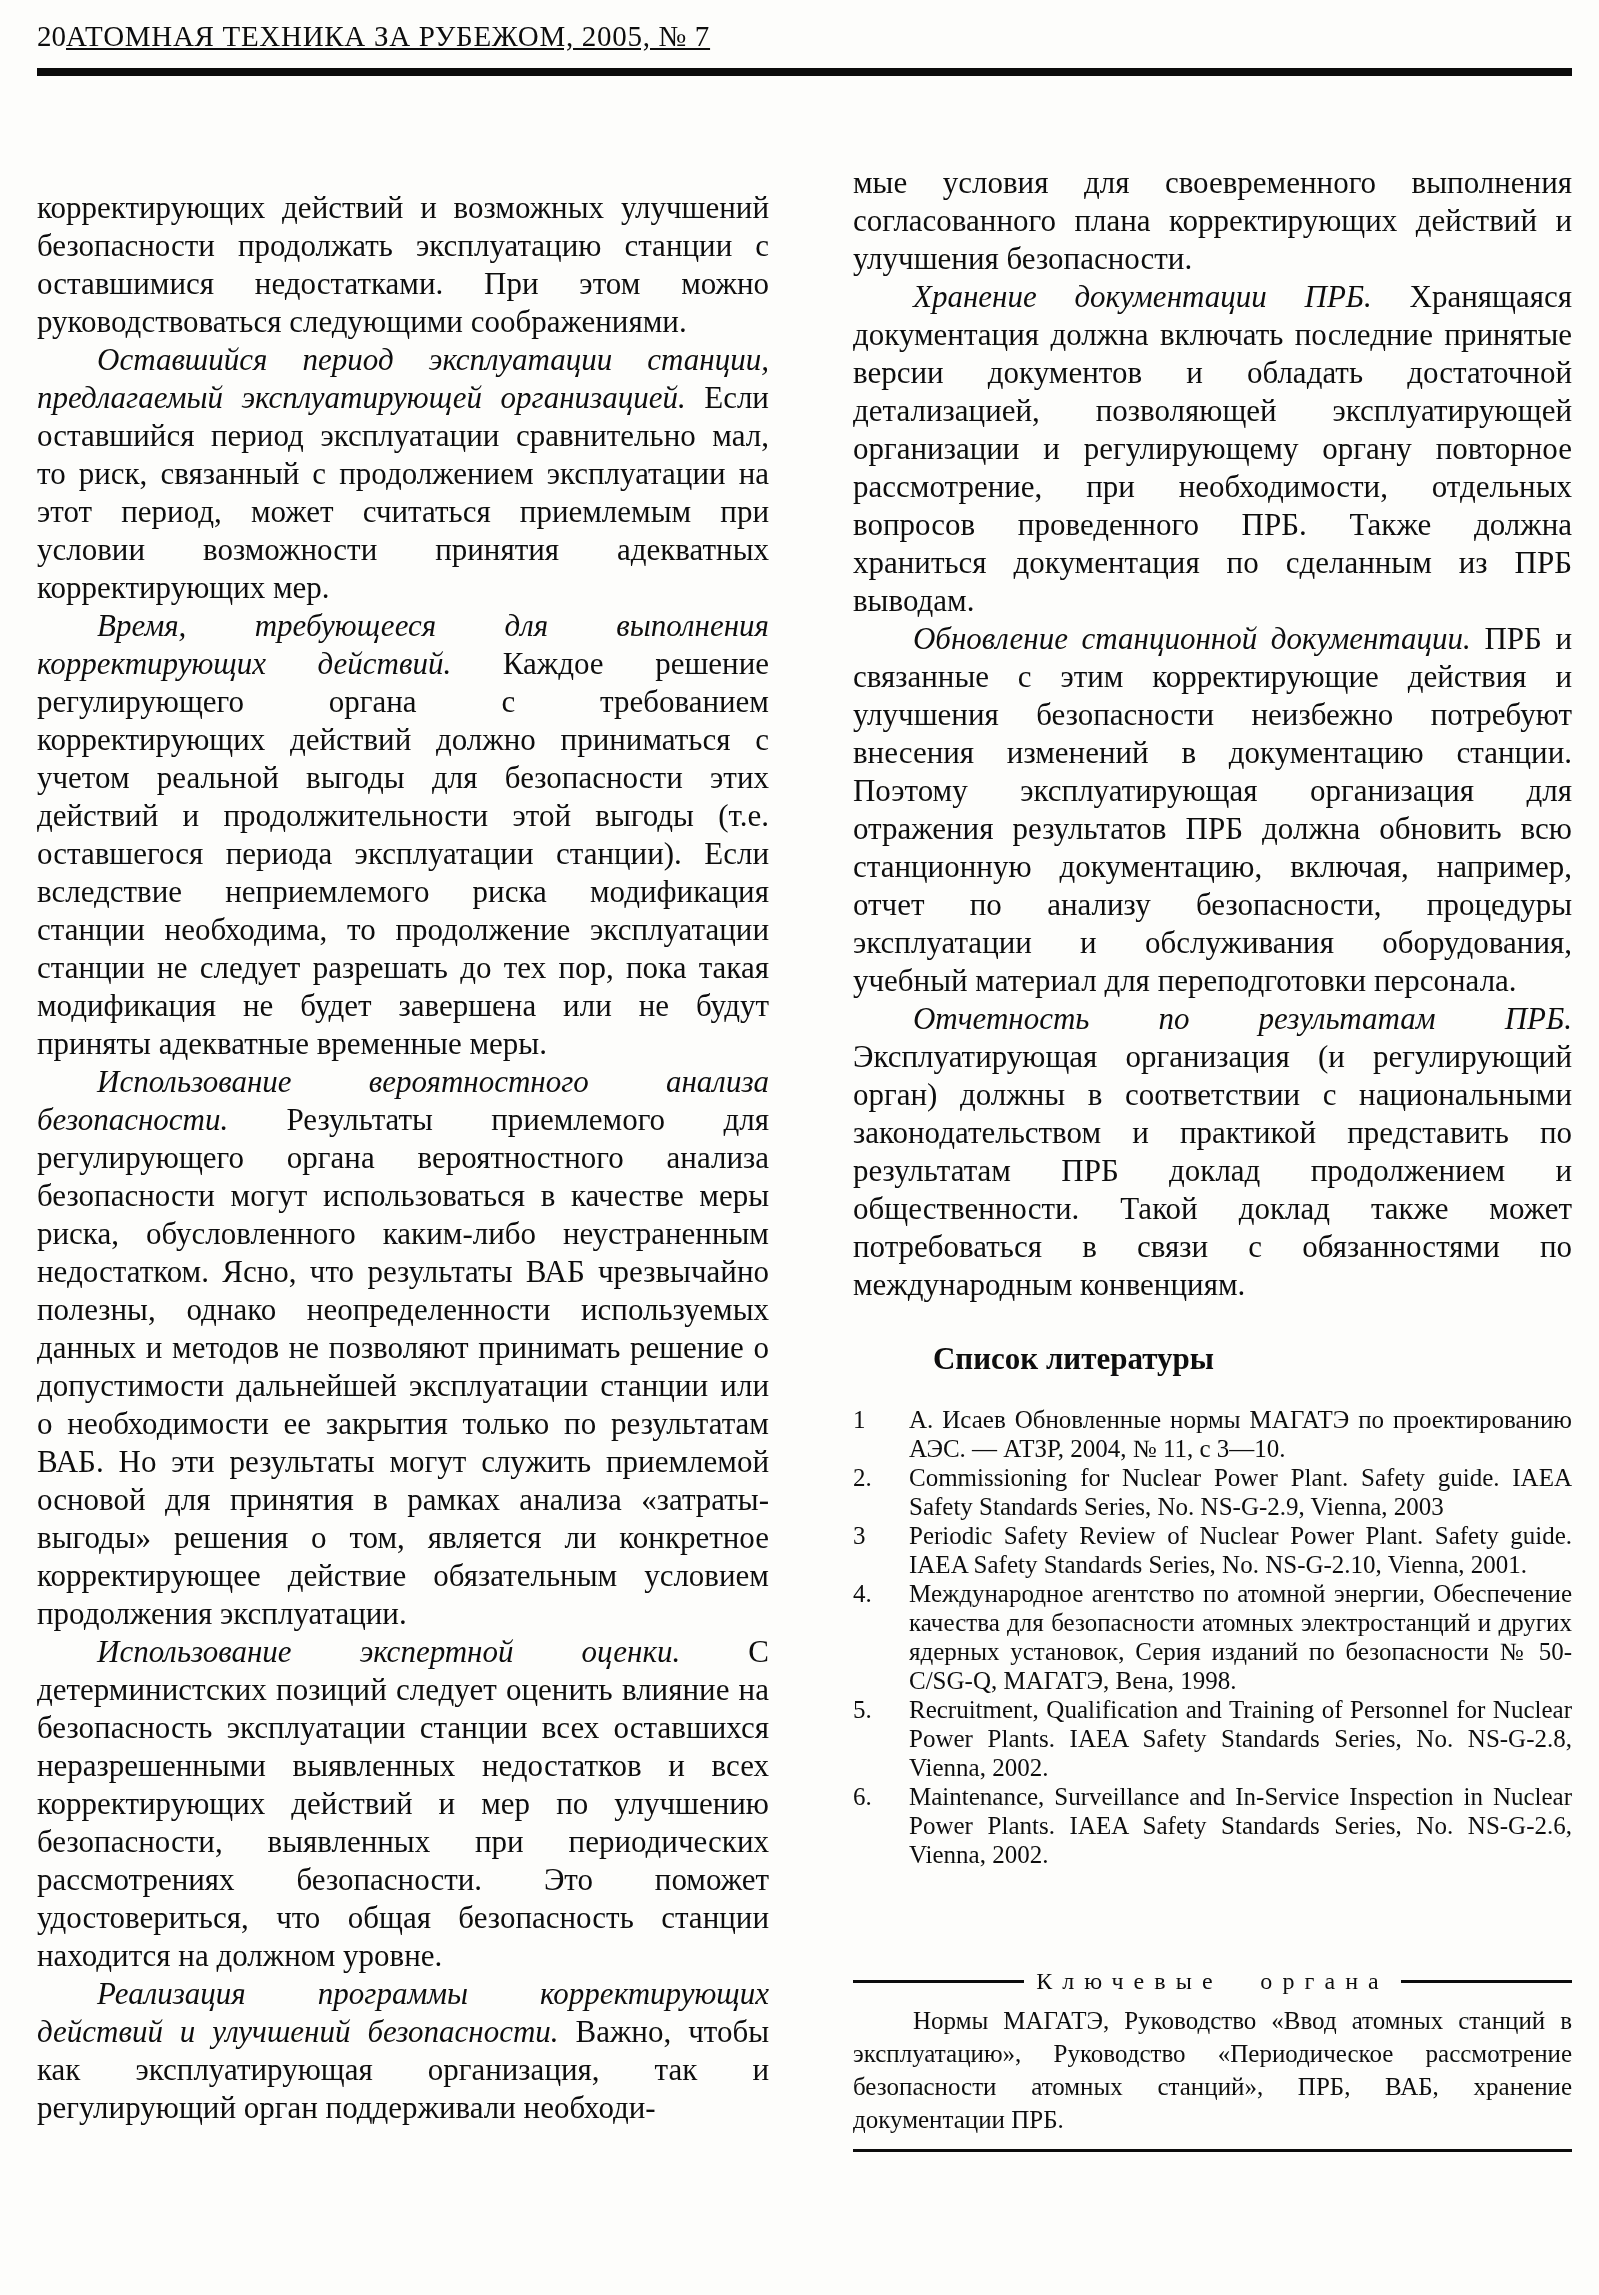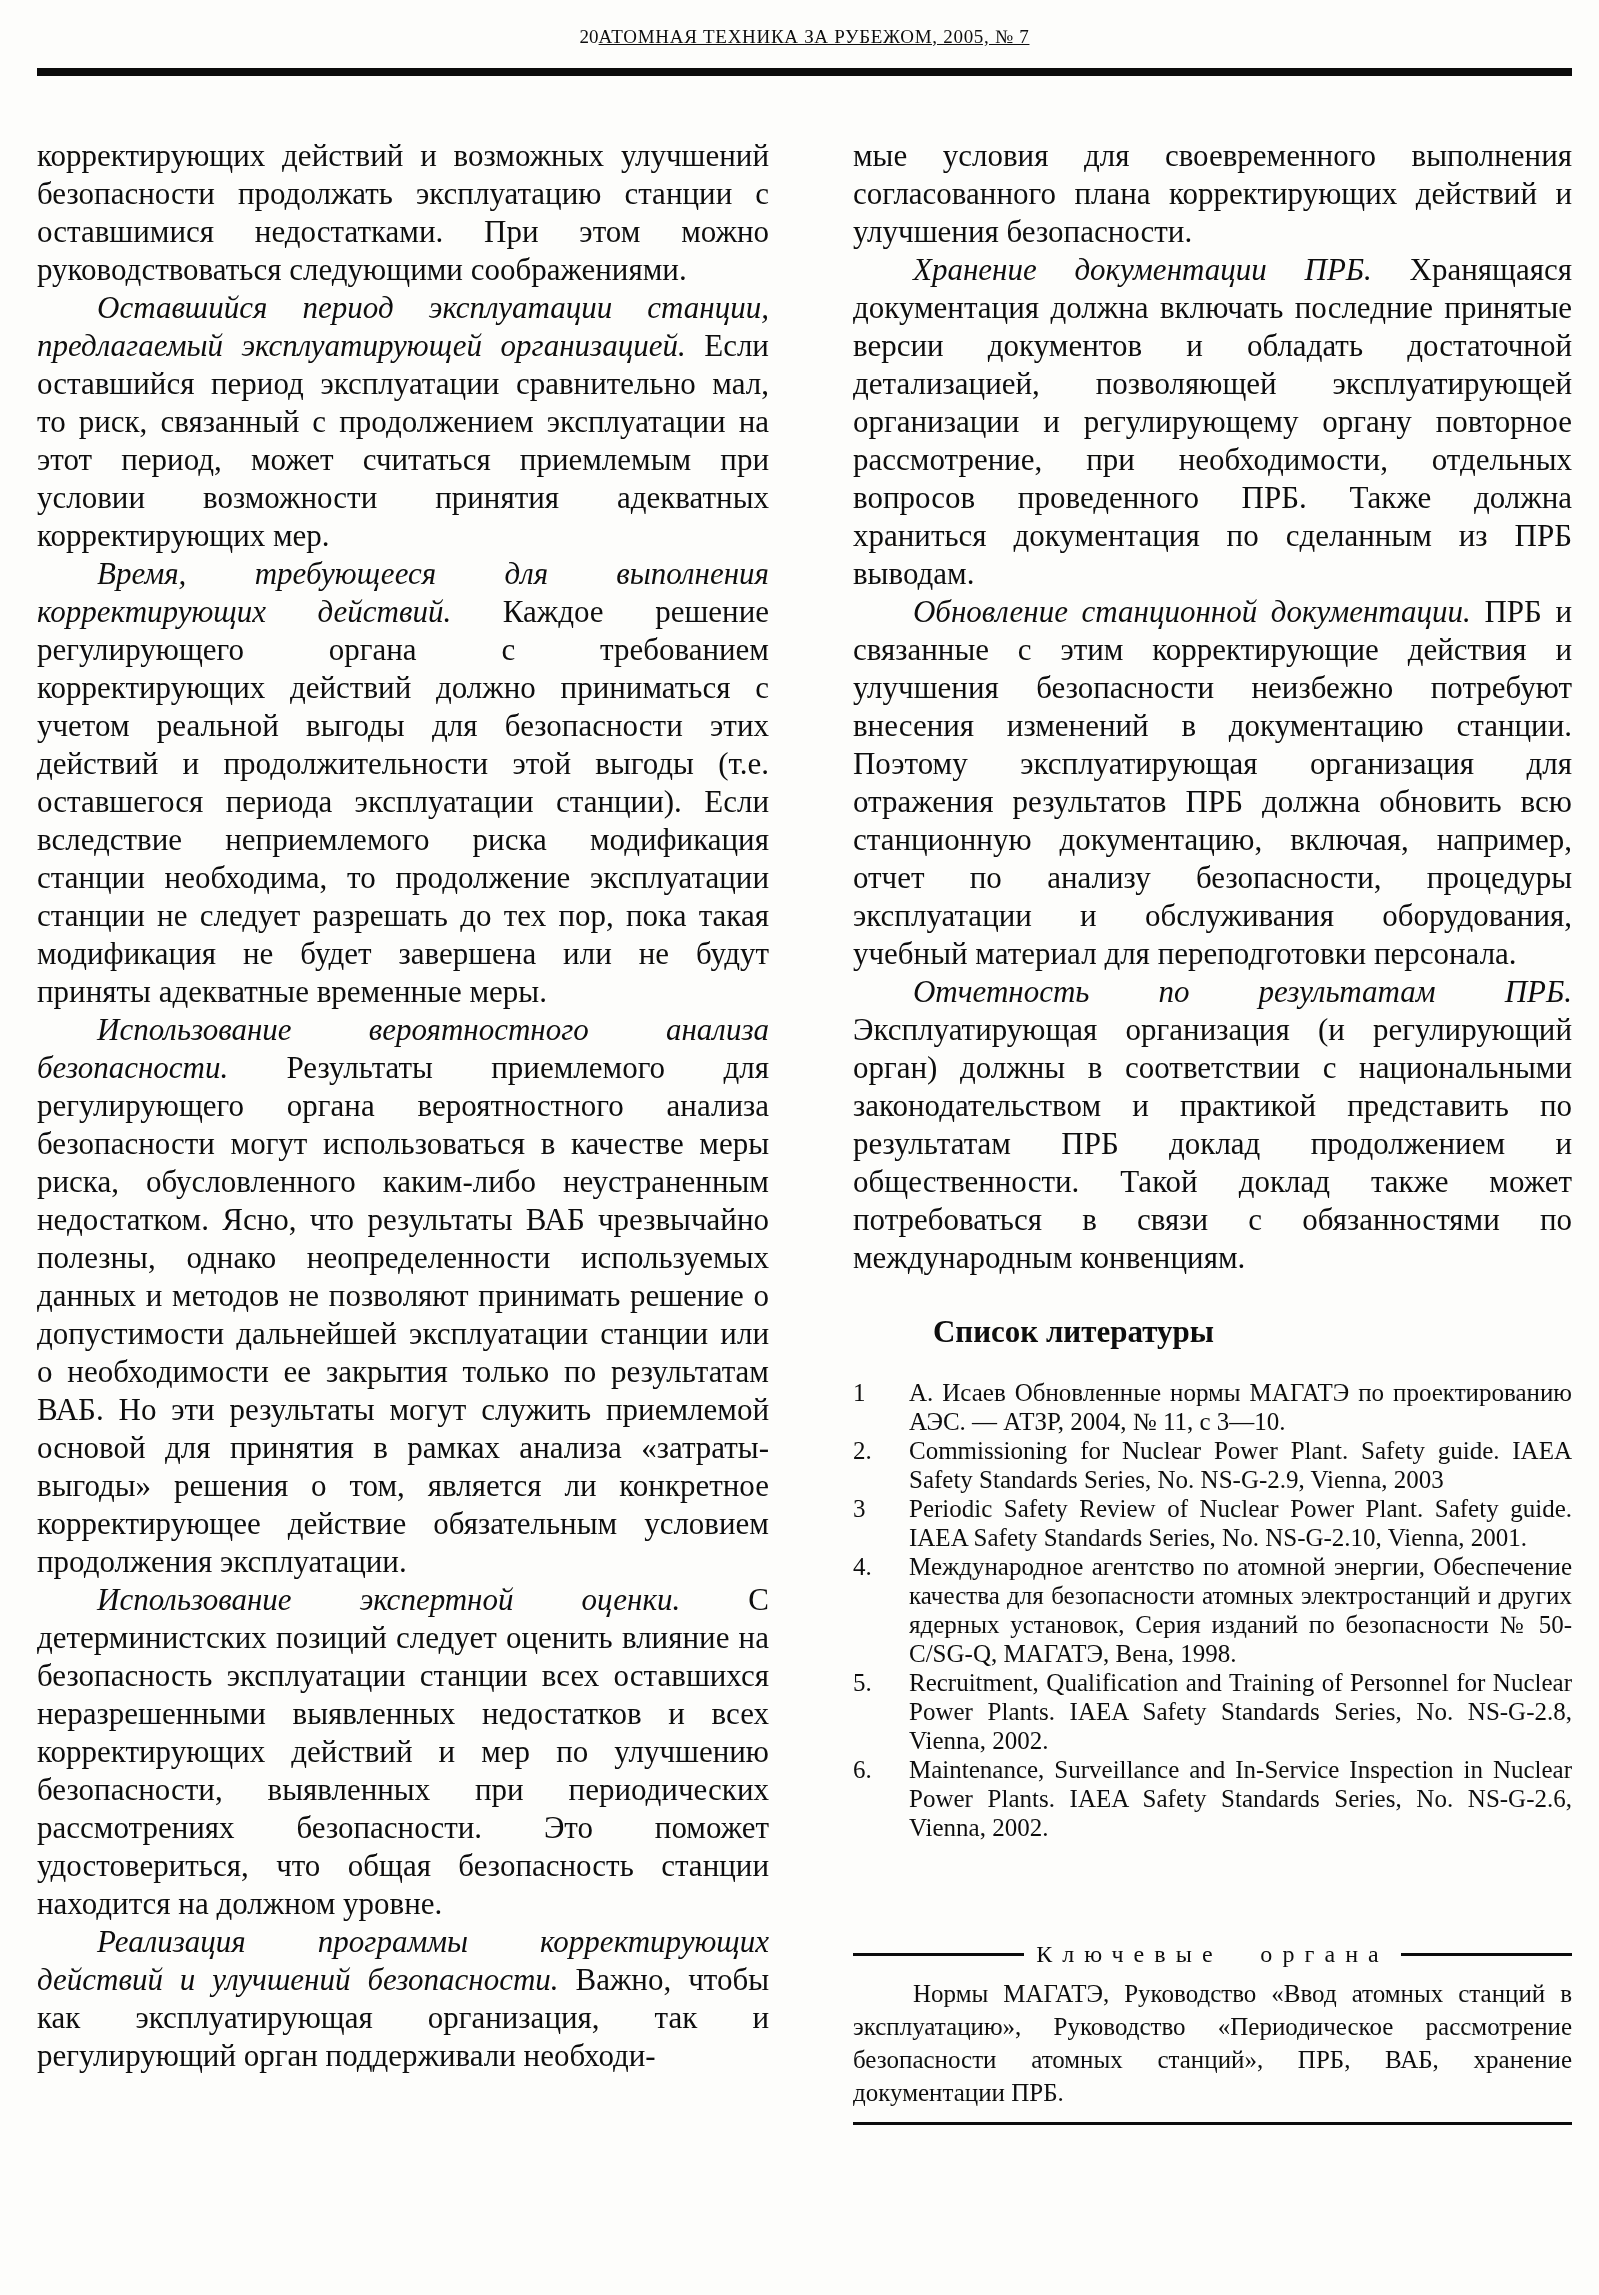--- a/index.html
+++ b/index.html
@@ -6,29 +6,29 @@
   .page{
     position:relative;
     width:1599px;height:2295px;
     background:#fdfdfb;color:#0e0e0e;
     box-sizing:border-box;
     padding:18.7px 27px 0 37px;
     overflow:hidden;
     font-family:"Liberation Serif","DejaVu Serif",serif;
   }
   .page-header{
-    display:flex;justify-content:center;align-items:baseline;
-    font-size:19px;line-height:35px;
+    display:flex;justify-content:flex-start;align-items:baseline;
+    font-size:29px;line-height:35px;
   }
   .journal-title{letter-spacing:0.7px;text-decoration:underline;}
   .header-rule{
     height:7.3px;background:#0c0c0c;margin-top:14.7px;
   }
   .columns{
-    display:flex;gap:84px;margin-top:61px;
+    display:flex;gap:84px;margin-top:88px;align-items:center;
   }
   .col{box-sizing:border-box;}
   .col-left{width:733px;}
   .col-right{width:720px;}
   .para{
     margin:0;text-align:justify;
     font-size:31px;line-height:38px;
   }
   .ind{text-indent:60px;}
   .lead{font-style:italic;}

